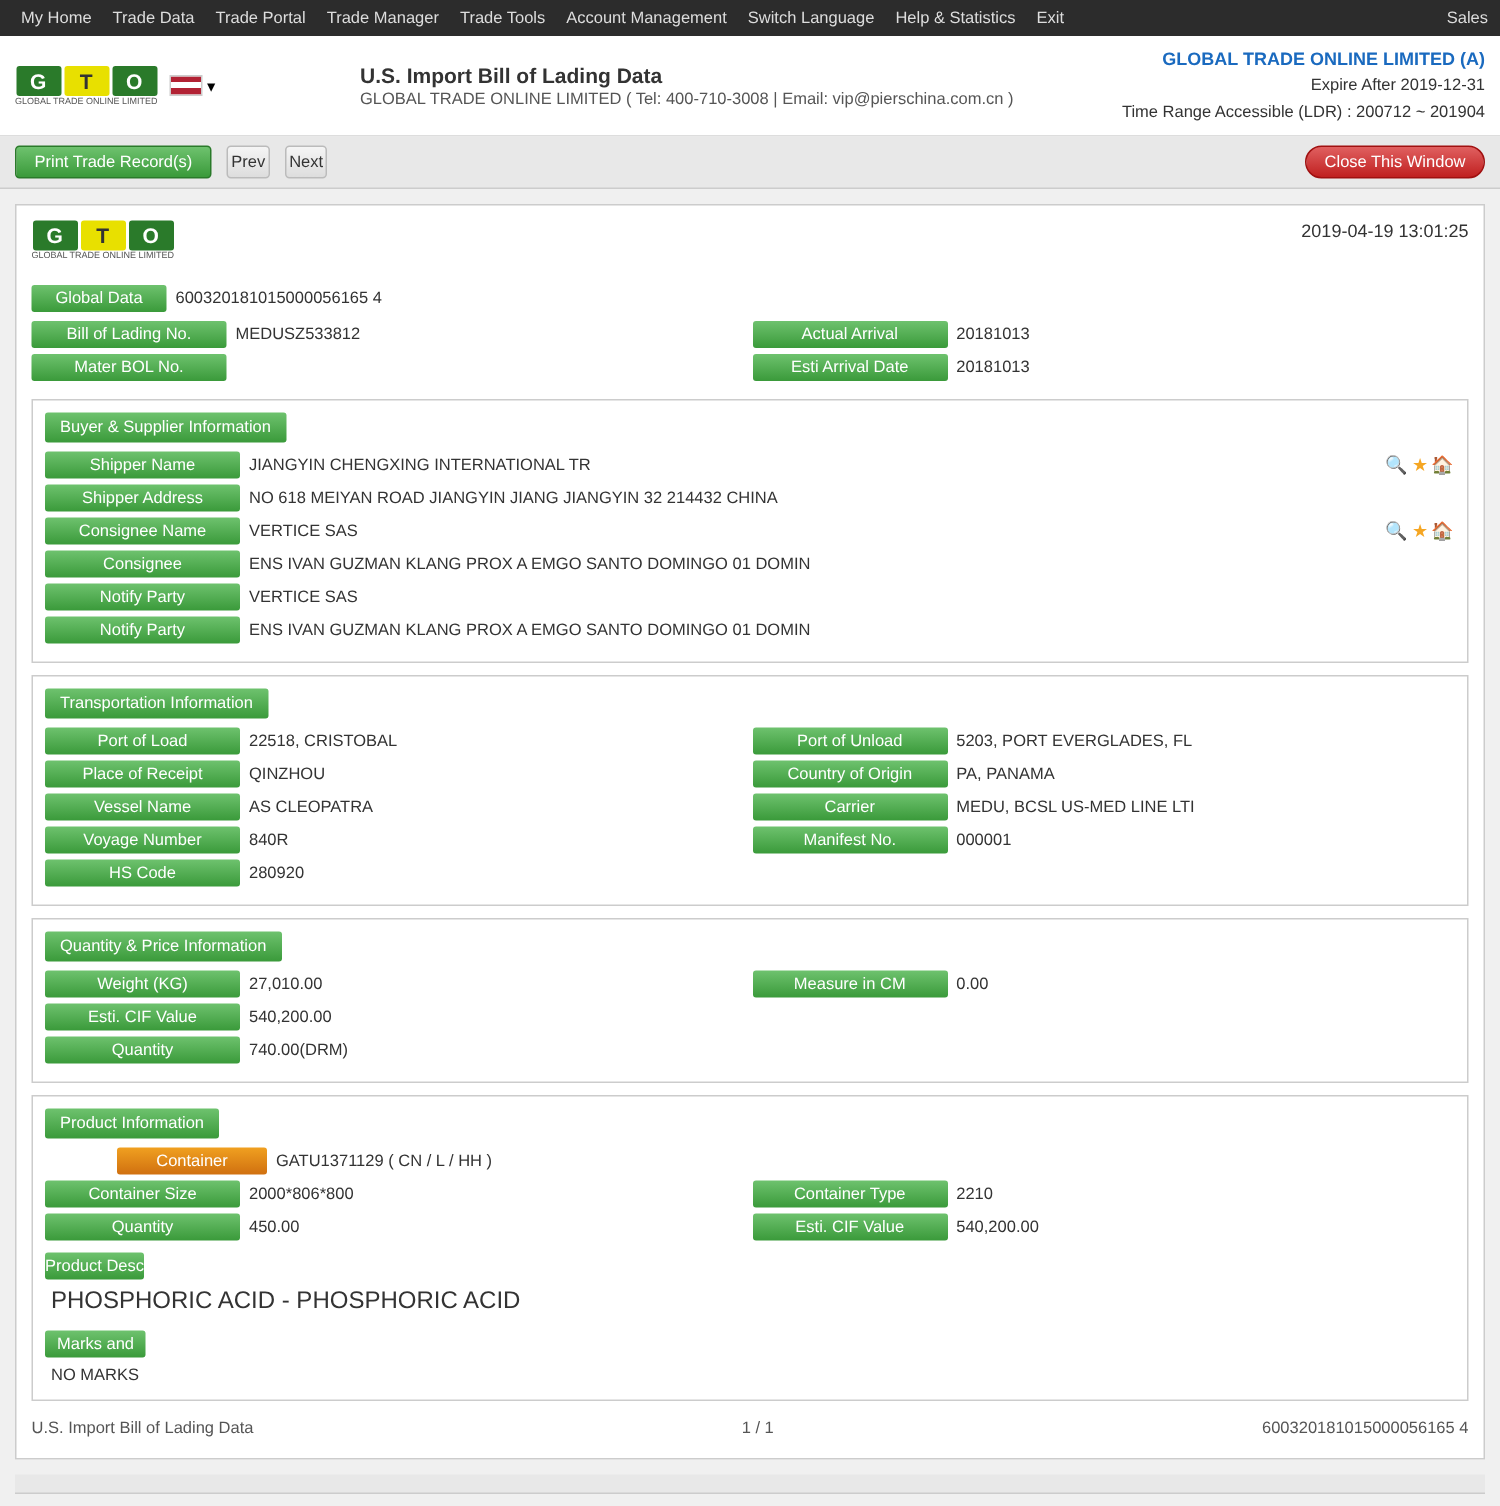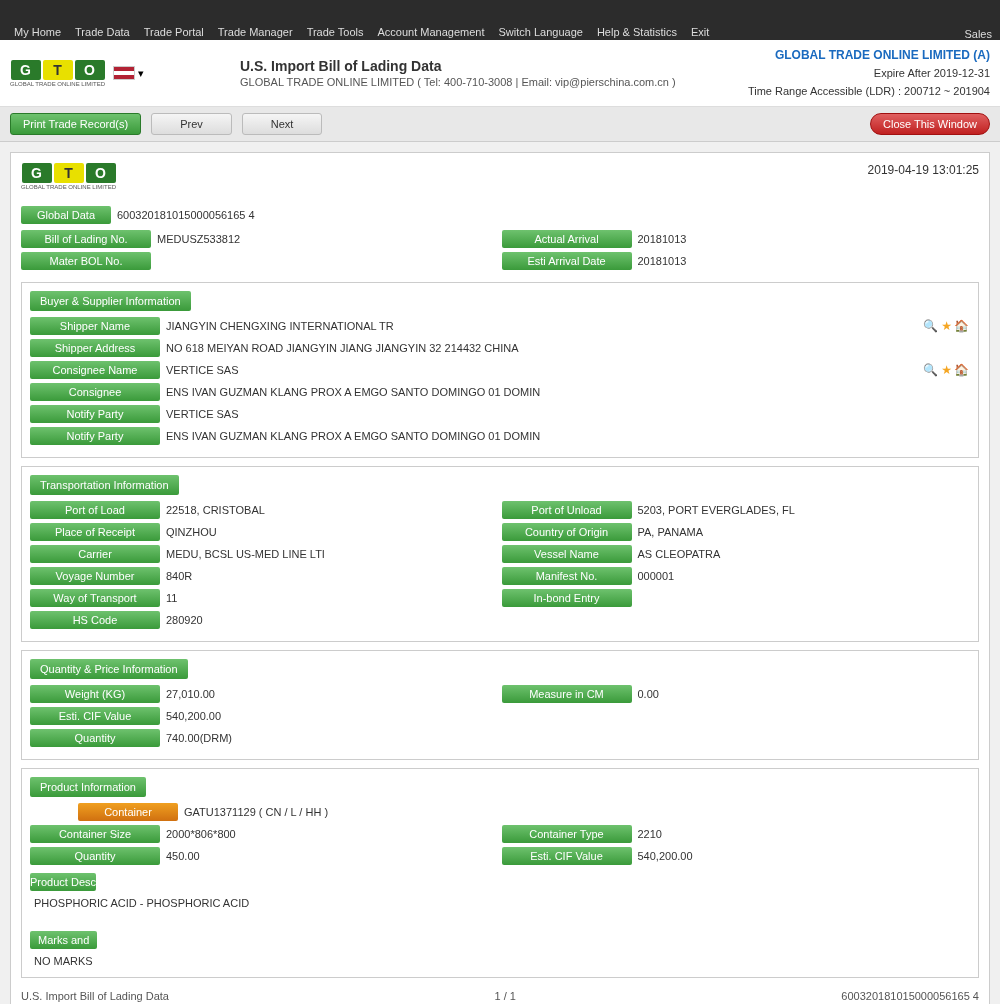--- a/index.html
+++ b/index.html
@@ -3,23 +3,23 @@
   <meta charset="utf-8">
   <style>
     * { margin: 0; padding: 0; box-sizing: border-box; }
     body { font-family: Arial, sans-serif; font-size: 12px; background: #f0f0f0; width: 1000px; }
 
     
     .top-nav {
       background: #2c2c2c;
       color: #fff;
       display: flex;
-      align-items: flex-end;
+      align-items: center;
       padding: 0 8px;
-      height: 40px;
+      height: 24px;
       font-size: 11px;
       justify-content: space-between;
     }
     .top-nav-left { display: flex; gap: 2px; align-items: center; }
     .top-nav-item {
       padding: 2px 6px;
       cursor: pointer;
       color: #ddd;
     }
     .top-nav-right { color: #ddd; }
@@ -73,21 +73,21 @@
       border: 1px solid #a01010;
       padding: 4px 12px;
       font-size: 11px;
       cursor: pointer;
       border-radius: 11px;
     }
     .btn-nav {
       background: linear-gradient(to bottom, #f5f5f5, #ddd);
       color: #333;
       border: 1px solid #bbb;
-      padding: 4px 28px;
+      padding: 4px 2px;
       font-size: 11px;
       cursor: pointer;
       border-radius: 3px;
       text-align: center;
     }
 
     
     .main-content {
       background: #f0f0f0;
       padding: 10px;
@@ -409,52 +409,42 @@
         </div>
         <div class="col-half">
           <span class="field-label">Country of Origin</span>
           <span class="field-value">PA, PANAMA</span>
         </div>
       </div>
 
       
       <div class="two-col-row">
         <div class="col-half">
+          <span class="field-label">Vessel Name</span>
+          <span class="field-value">AS CLEOPATRA</span>
+        </div>
+        <div class="col-half">
           <span class="field-label">Carrier</span>
           <span class="field-value">MEDU, BCSL US-MED LINE LTI</span>
         </div>
-        <div class="col-half">
-          <span class="field-label">Vessel Name</span>
-          <span class="field-value">AS CLEOPATRA</span>
-        </div>
       </div>
 
       
       <div class="two-col-row">
         <div class="col-half">
           <span class="field-label">Voyage Number</span>
           <span class="field-value">840R</span>
         </div>
         <div class="col-half">
           <span class="field-label">Manifest No.</span>
           <span class="field-value">000001</span>
         </div>
       </div>
 
       
-      <div class="two-col-row">
-        <div class="col-half">
-          <span class="field-label">Way of Transport</span>
-          <span class="field-value">11</span>
-        </div>
-        <div class="col-half">
-          <span class="field-label">In-bond Entry</span>
-          <span class="field-value"></span>
-        </div>
-      </div>
 
       
       <div class="field-row">
         <span class="field-label">HS Code</span>
         <span class="field-value">280920</span>
       </div>
     </div>
 
     <div class="section-wrapper">
       <div class="section-header">Quantity &amp; Price Information</div>
@@ -514,21 +504,21 @@
           <span class="field-value">450.00</span>
         </div>
         <div class="col-half">
           <span class="field-label">Esti. CIF Value</span>
           <span class="field-value">540,200.00</span>
         </div>
       </div>
 
       
       <div class="product-desc-header">Product Desc</div>
-      <div style="font-size:11px; color:#333; padding: 2px 4px; margin-bottom: 16px;">PHOSPHORIC ACID - PHOSPHORIC ACID</div>
+      <div style="font-size:16px; color:#333; padding: 2px 4px; margin-bottom: 4px;">PHOSPHORIC ACID - PHOSPHORIC ACID</div>
 
       
       <div class="marks-header">Marks and</div>
       <div style="font-size:11px; color:#333; padding: 2px 4px;">NO MARKS</div>
     </div>
 
     <div class="footer-page-info">
       <span>U.S. Import Bill of Lading Data</span>
       <span>1 / 1</span>
       <span>600320181015000056165 4</span>

